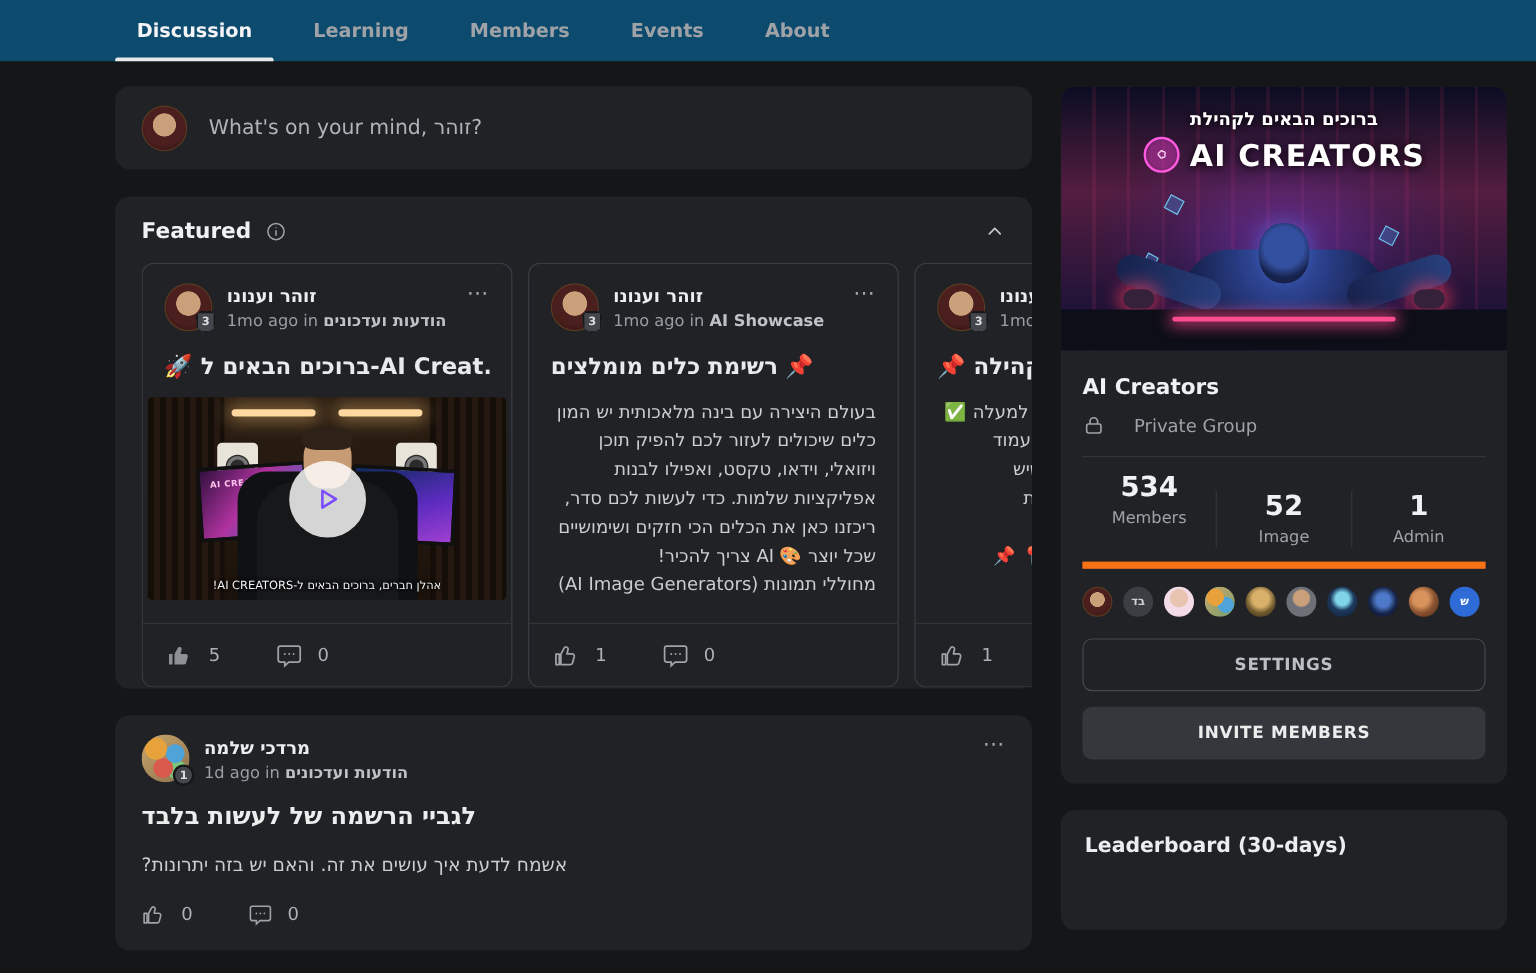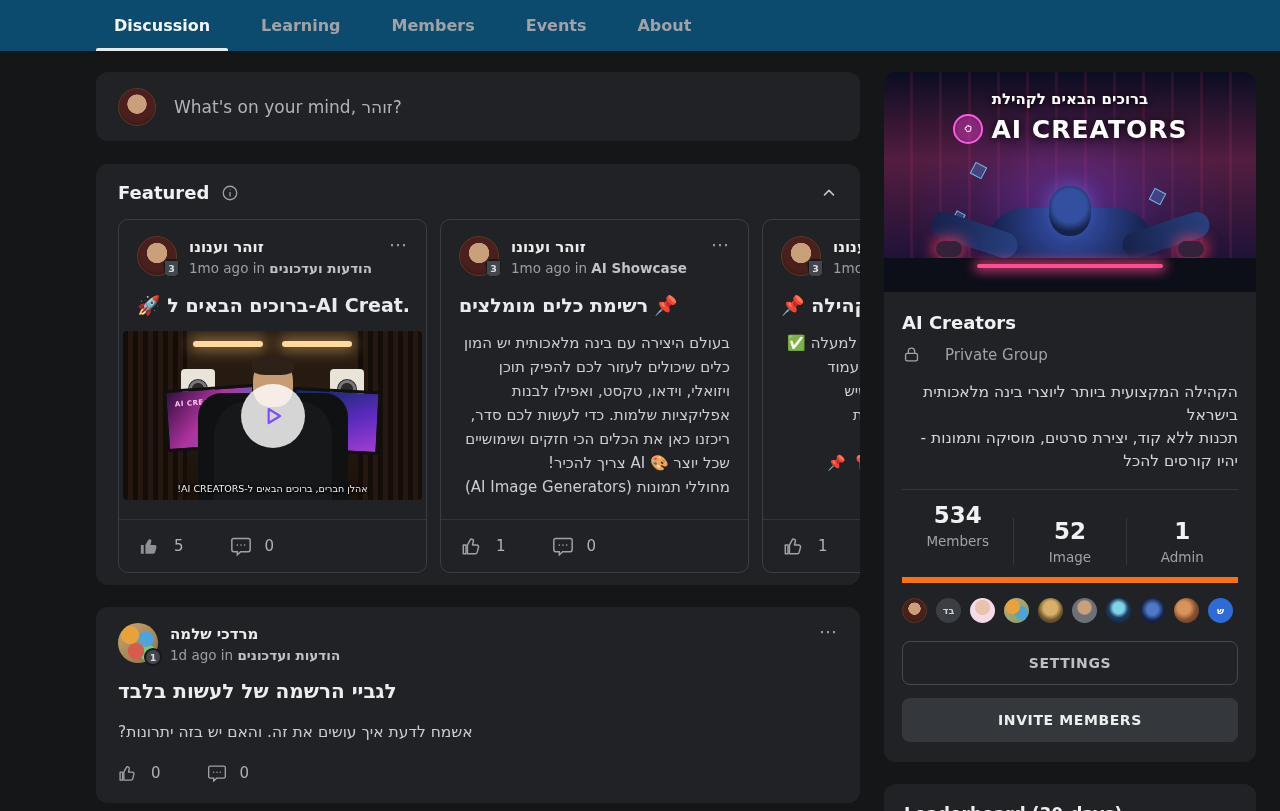--- a/index.html
+++ b/index.html
@@ -21,21 +21,21 @@
   .card { background:#202226; border-radius:12px; }
 
   
   .composer { height:69px; display:flex; align-items:center; gap:18px; padding:0 22px; cursor:text; }
   .avatar { border-radius:50%; flex:none; position:relative; }
   .av-owner { background:radial-gradient(circle at 50% 42%, #caa07a 0 34%, #4a1f1d 36% 60%, #2a0f10 100%);
               border:1px solid #5a3a20; }
   .composer-ph { font-size:17px; color:#b0b3b7; }
 
   
-  .featured { margin-top:23px; padding:18px 0 12px; }
+  .featured { margin-top:23px; padding:18px 0 1px; }
   .feat-head { display:flex; align-items:center; padding:0 22px 16px; }
   .feat-title { font-size:18px; font-weight:700; color:#f0f1f2; }
   .icon-info { margin-left:12px; color:#9fa2a6; }
   .feat-collapse { margin-left:auto; color:#c3c5c8; cursor:pointer; }
   .fcards { margin-left:22px; width:742px; overflow:hidden; display:flex; gap:13px; }
   .fcard { width:309px; flex:none; border:1px solid #3b3d42; border-radius:10px;
            padding:16px 18px 0; display:flex; flex-direction:column; height:354px; background:#202226; }
   .fc-head { display:flex; gap:12px; }
   .fc-names { min-width:0; padding-top:2px; }
   .author { font-size:15px; font-weight:700; color:#eceded; direction:rtl; text-align:left; white-space:nowrap; }
@@ -396,22 +396,20 @@
 
       <div class="group-info">
         <div class="group-name">AI Creators</div>
         <div class="privacy">
           <svg width="19" height="19" viewBox="0 0 24 24" fill="none" stroke="#9fa2a6" stroke-width="1.7">
             <rect x="4.5" y="10.5" width="15" height="9.5" rx="2"></rect>
             <path d="M8 10.5V8a4 4 0 0 1 8 0v2.5"></path>
           </svg>
           <span>Private Group</span>
         </div>
-        <div class="group-desc">הקהילה המקצועית ביותר ליוצרי בינה מלאכותית בישראל
-תכנות ללא קוד, יצירת סרטים, מוסיקה ותמונות - יהיו קורסים להכל</div>
 
         <div class="stats">
           <div class="stat">
             <div class="stat-val">534</div>
             <div class="stat-label">Members</div>
           </div>
           <div class="stat">
             <div class="stat-val">52</div>
             <div class="stat-label">Image</div>
           </div>

